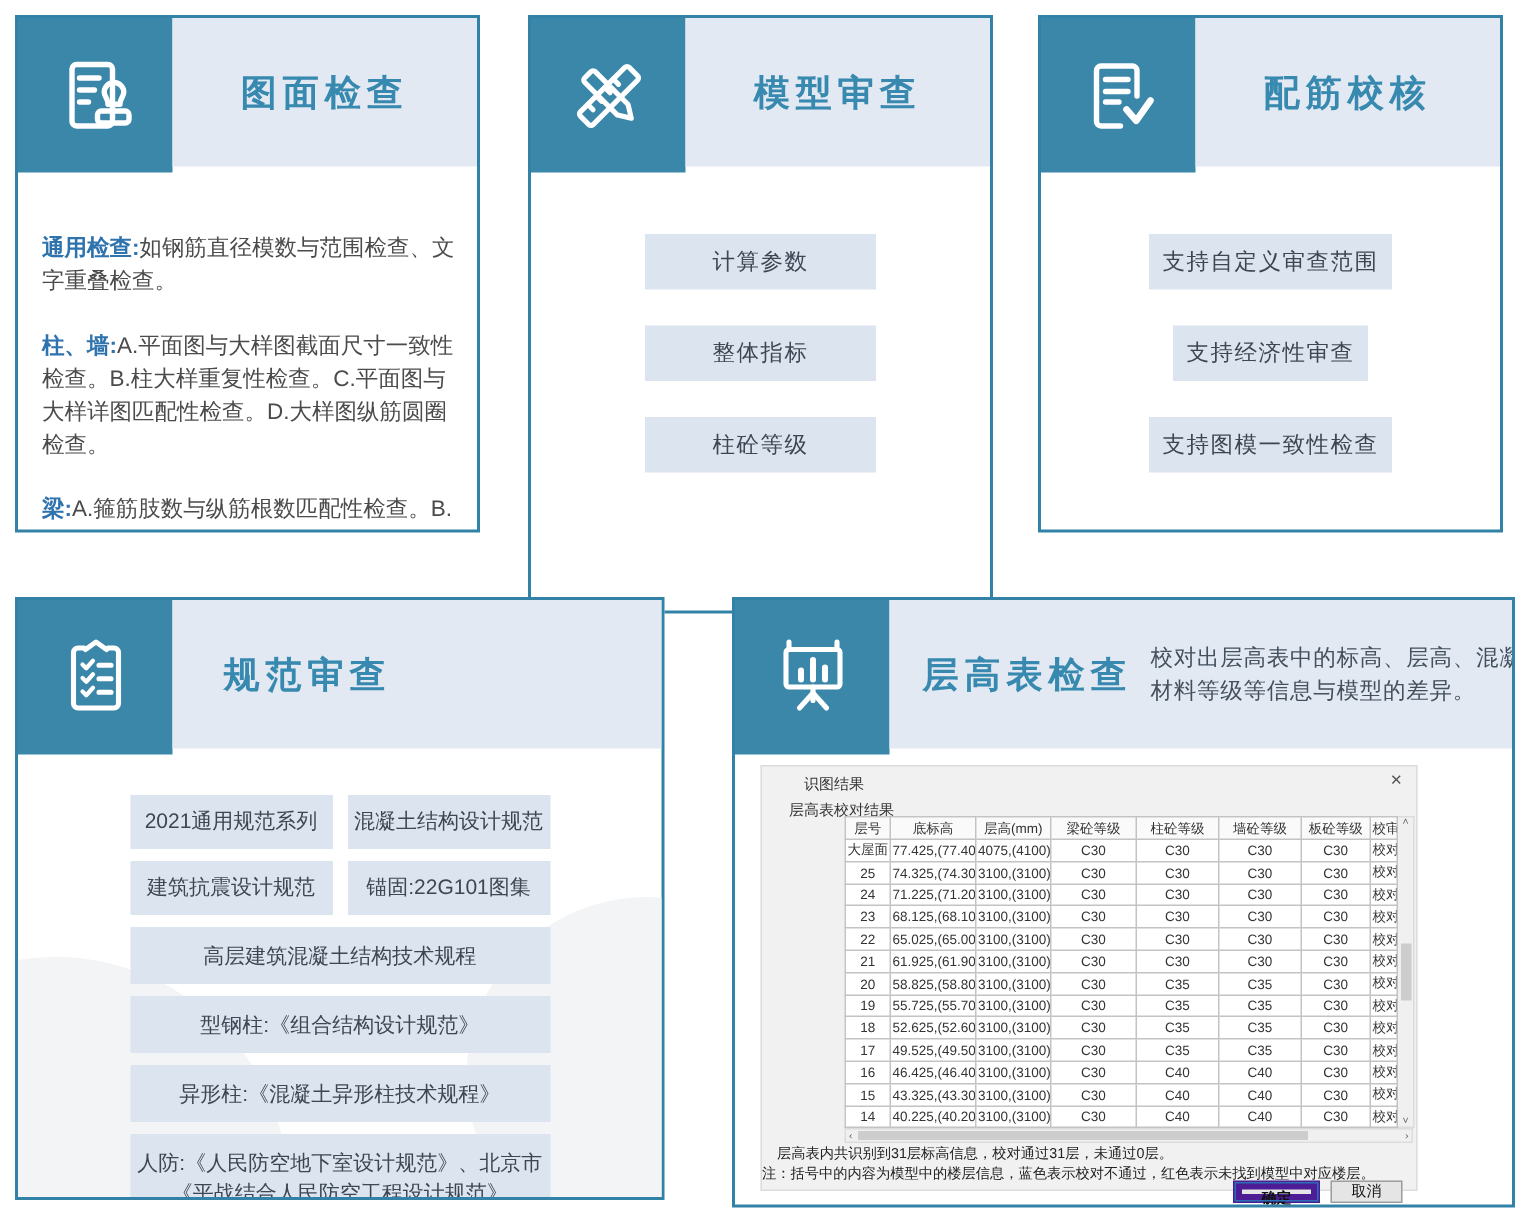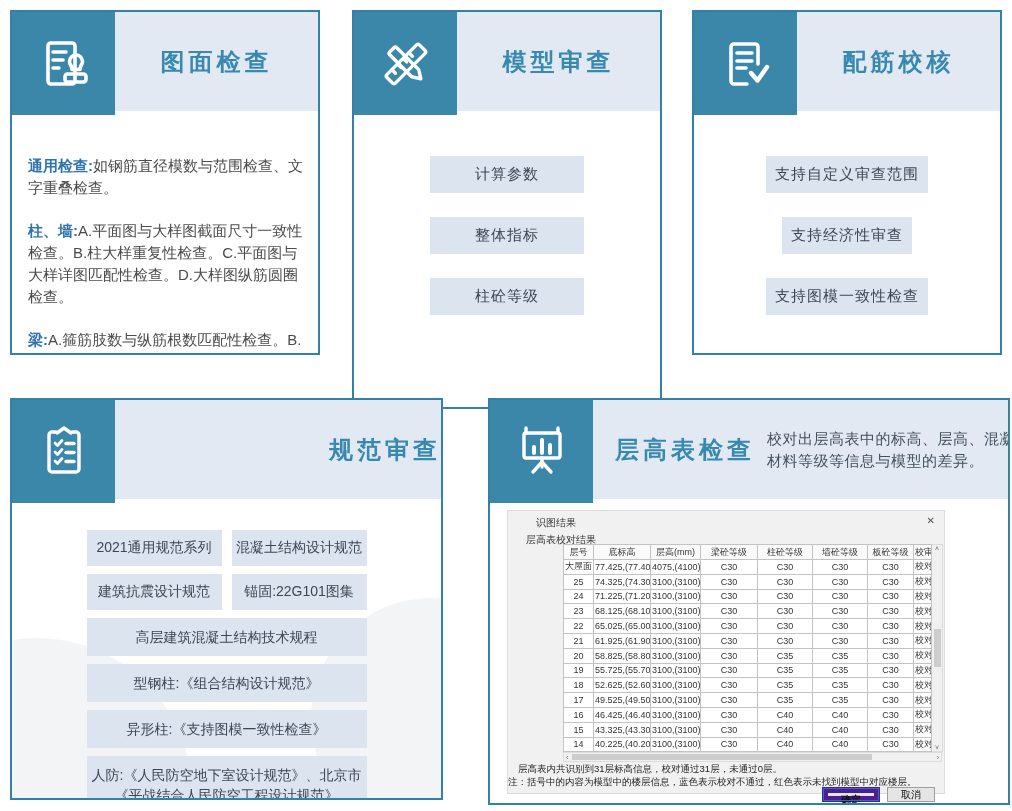--- a/index.html
+++ b/index.html
@@ -21,21 +21,21 @@
 
   .card-head{display:flex;align-items:stretch;position:relative;z-index:2;}
   .icon-box{
     flex:0 0 103px;width:103px;height:103px;background:#3a87a9;
     display:flex;align-items:center;justify-content:center;
   }
   .head-strip{
     flex:1;height:99px;background:#e2e9f2;
     display:flex;align-items:center;justify-content:center;
   }
-  .head-strip.left{justify-content:flex-end;padding-left:34px;}
+  .head-strip.left{justify-content:flex-start;padding-left:34px;}
   .card-title{
     font-size:24px;font-weight:bold;color:#3789af;letter-spacing:4px;white-space:nowrap;
   }
   .head-desc{
     font-size:15px;line-height:22px;color:#44505e;width:274px;margin-left:12px;
     letter-spacing:0.5px;
   }
   #card-floor .head-strip{justify-content:flex-start;padding-left:22px;}
 
   
@@ -219,21 +219,21 @@
         <div class="chip">建筑抗震设计规范</div>
 
         <div class="chip">锚固:22G101图集</div>
       </div>
     <div class="grid-wide">
 
         <div class="chip">高层建筑混凝土结构技术规程</div>
 
         <div class="chip">型钢柱:《组合结构设计规范》</div>
 
-        <div class="chip">异形柱:《支持图模一致性检查》</div>
+        <div class="chip">异形柱:《混凝土异形柱技术规程》</div>
 
         <div class="chip">人防:《人民防空地下室设计规范》、北京市《平战结合人民防空工程设计规范》</div>
       </div>
   </div>
 </div>
 
 <div class="card" id="card-floor">
   <div class="card-head">
     <div class="icon-box">
       <svg class="gicon" width="56" height="56" viewBox="0 0 56 56" fill="none" stroke="#ffffff" stroke-width="3.4" stroke-linecap="round" stroke-linejoin="round">

